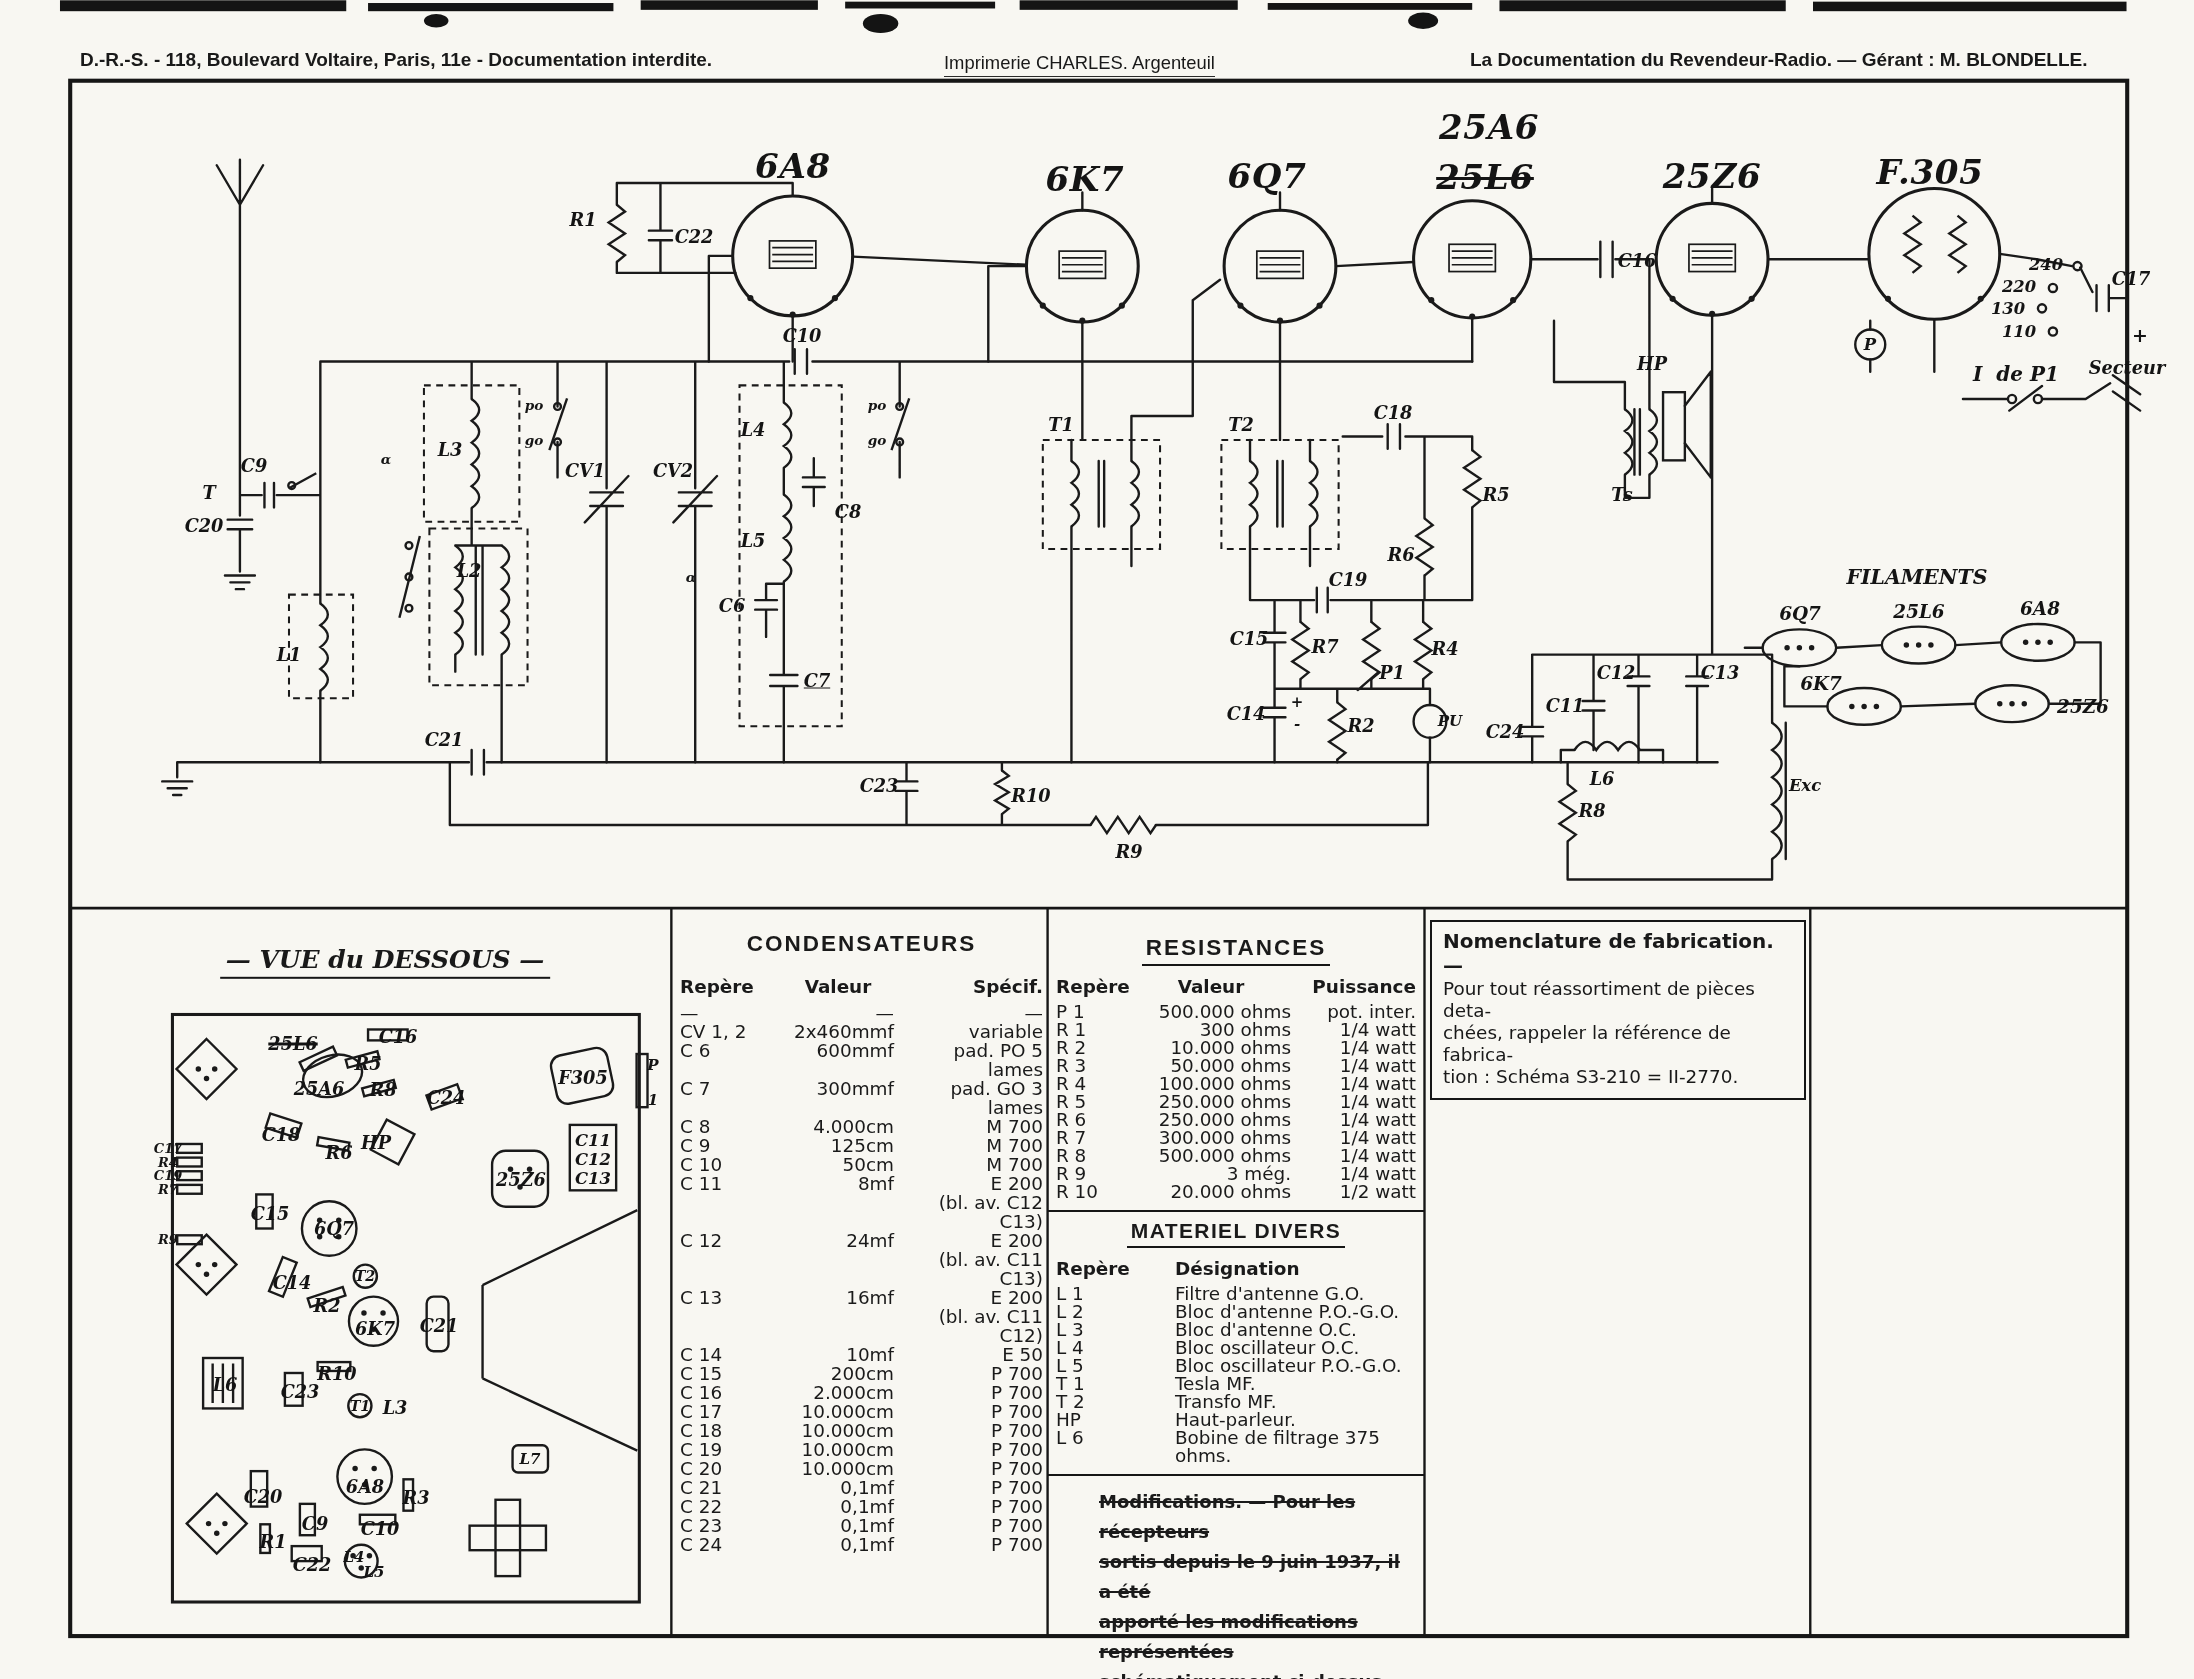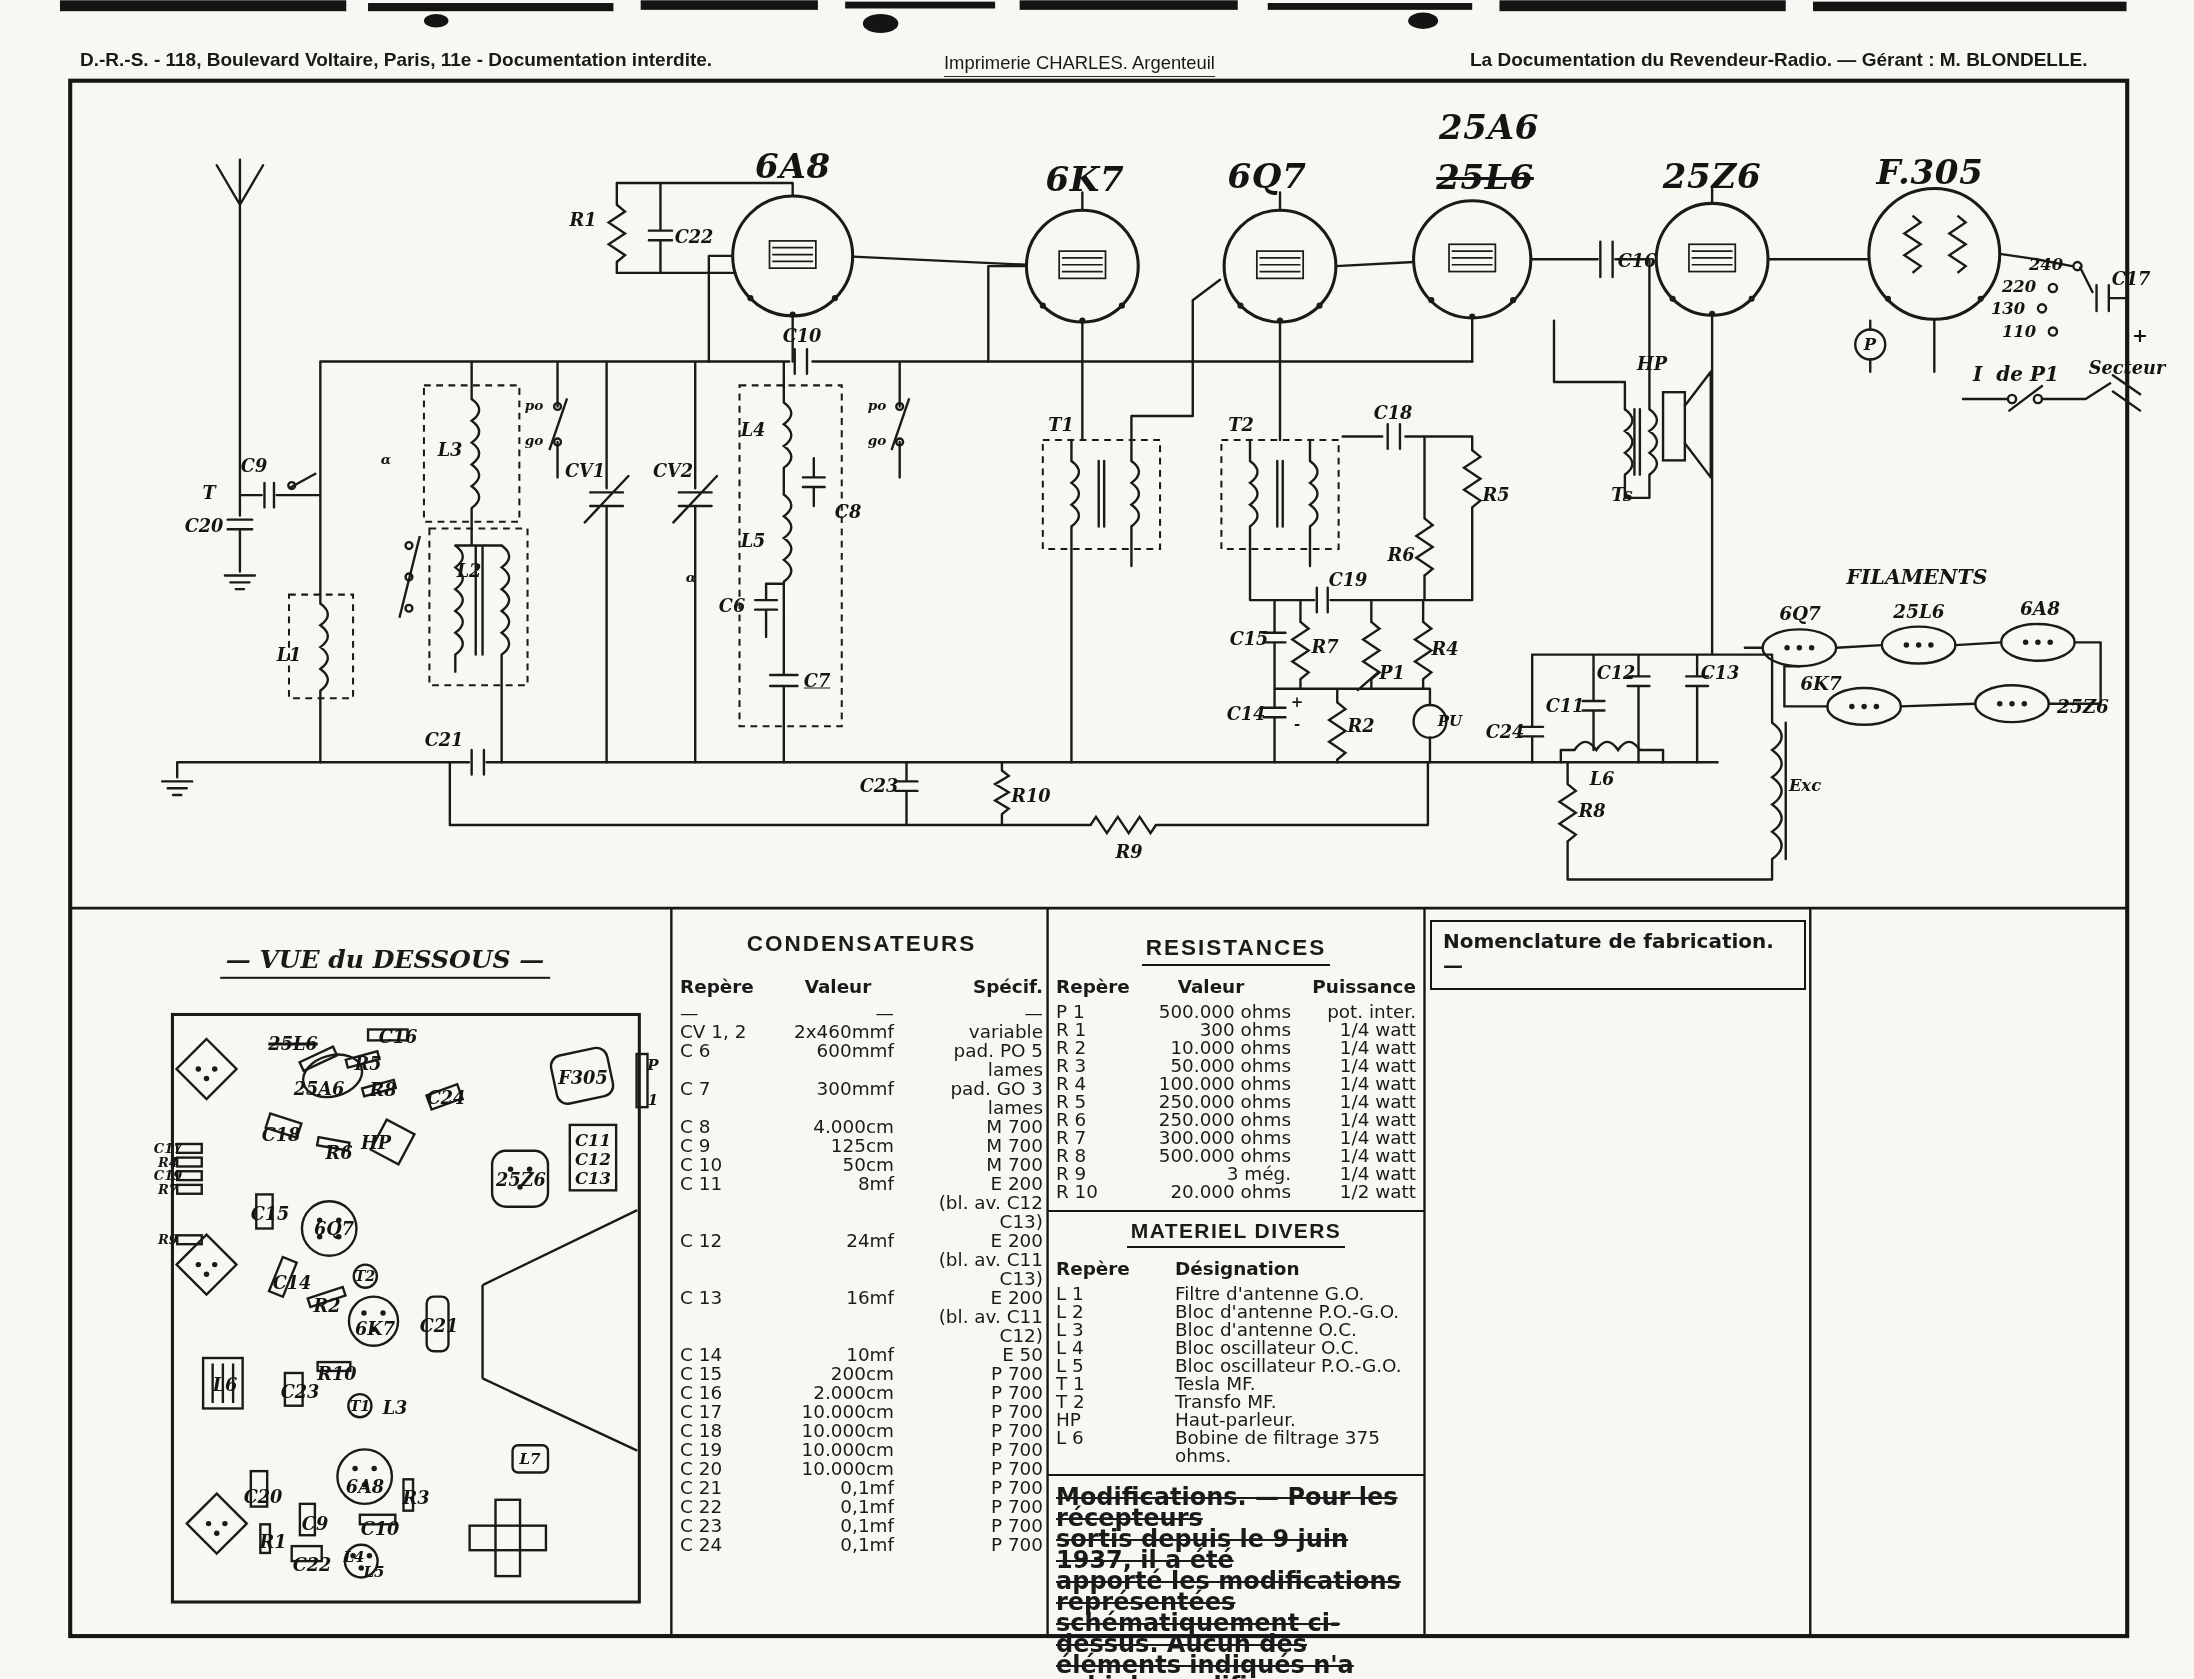--- a/index.html
+++ b/index.html
@@ -39,22 +39,22 @@
   .rrow,.mrow{display:flex;font-size:18.4px;line-height:18px;}
   .r-rep{width:75px;}
   .r-val{width:160px;text-align:right;}
   .r-pui{flex:1;text-align:right;}
   .rhdr,.mhdr{font-weight:700;margin:12.3px 0 6.8px;}
   .rhdr .r-val{text-align:center;}
   .m-rep{width:82px;}
   .m-des{flex:1;padding-left:37px;}
   .full-rule{border-top:2.4px solid #161616;margin:9.5px 0 6.8px -8.2px;width:376px;}
   .mods{margin-top:11px;}
-  .mod-line{font-size:24px;line-height:21px;font-weight:700;
-      text-decoration:line-through;text-decoration-thickness:2.4px;}
+  .mod-line{font-size:18px;line-height:30px;font-weight:700;
+      text-decoration:line-through;text-decoration-thickness:2.4px;margin-left:43px;}
   .nom{position:absolute;left:1430px;top:920px;width:376px;border:2.7px solid #151515;padding:6.8px 11px 9.5px;}
   .nom-title{font-size:20px;font-weight:700;margin-bottom:1.4px;}
   .nom-line{font-size:18.4px;line-height:22px;}
 </style>
 </head>
 <body>
 
 <div class="page">
 
   <svg class="art" width="2194" height="1680" viewBox="0 0 3219 2464">
@@ -726,16 +726,22 @@
         <div class="mod-line">sortis depuis le 9 juin 1937, il a été</div>
         <div class="mod-line">apporté les modifications représentées</div>
         <div class="mod-line">schématiquement ci-dessus. Aucun des</div>
         <div class="mod-line">éléments indiqués n'a subi de modifi-</div>
         <div class="mod-line">cation de valeur.</div>
       </div>
   </div>
 
   <div class="nom">
     <div class="nom-title">Nomenclature de fabrication. —</div>
+    <div>
+
+    <div class="nom-line">Pour tout réassortiment de pièces deta-</div>
+        <div class="nom-line">chées, rappeler la référence de fabrica-</div>
+        <div class="nom-line">tion : Schéma S3-210 = II-2770.</div>
+      </div>
   </div>
 
 </div>
 
 
 </body></html>

